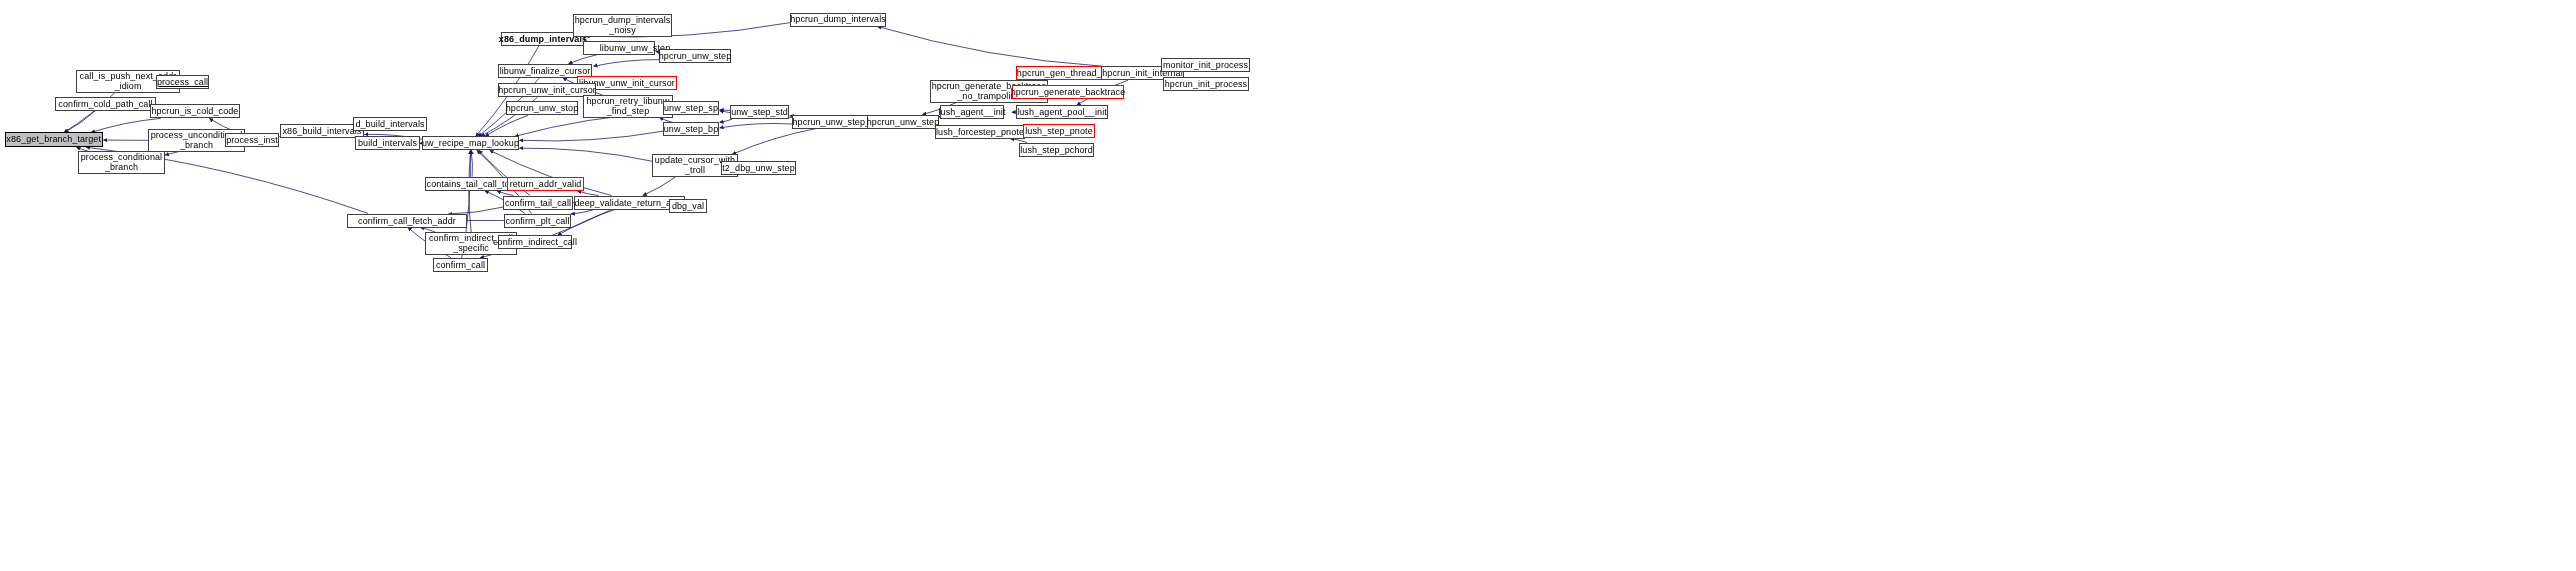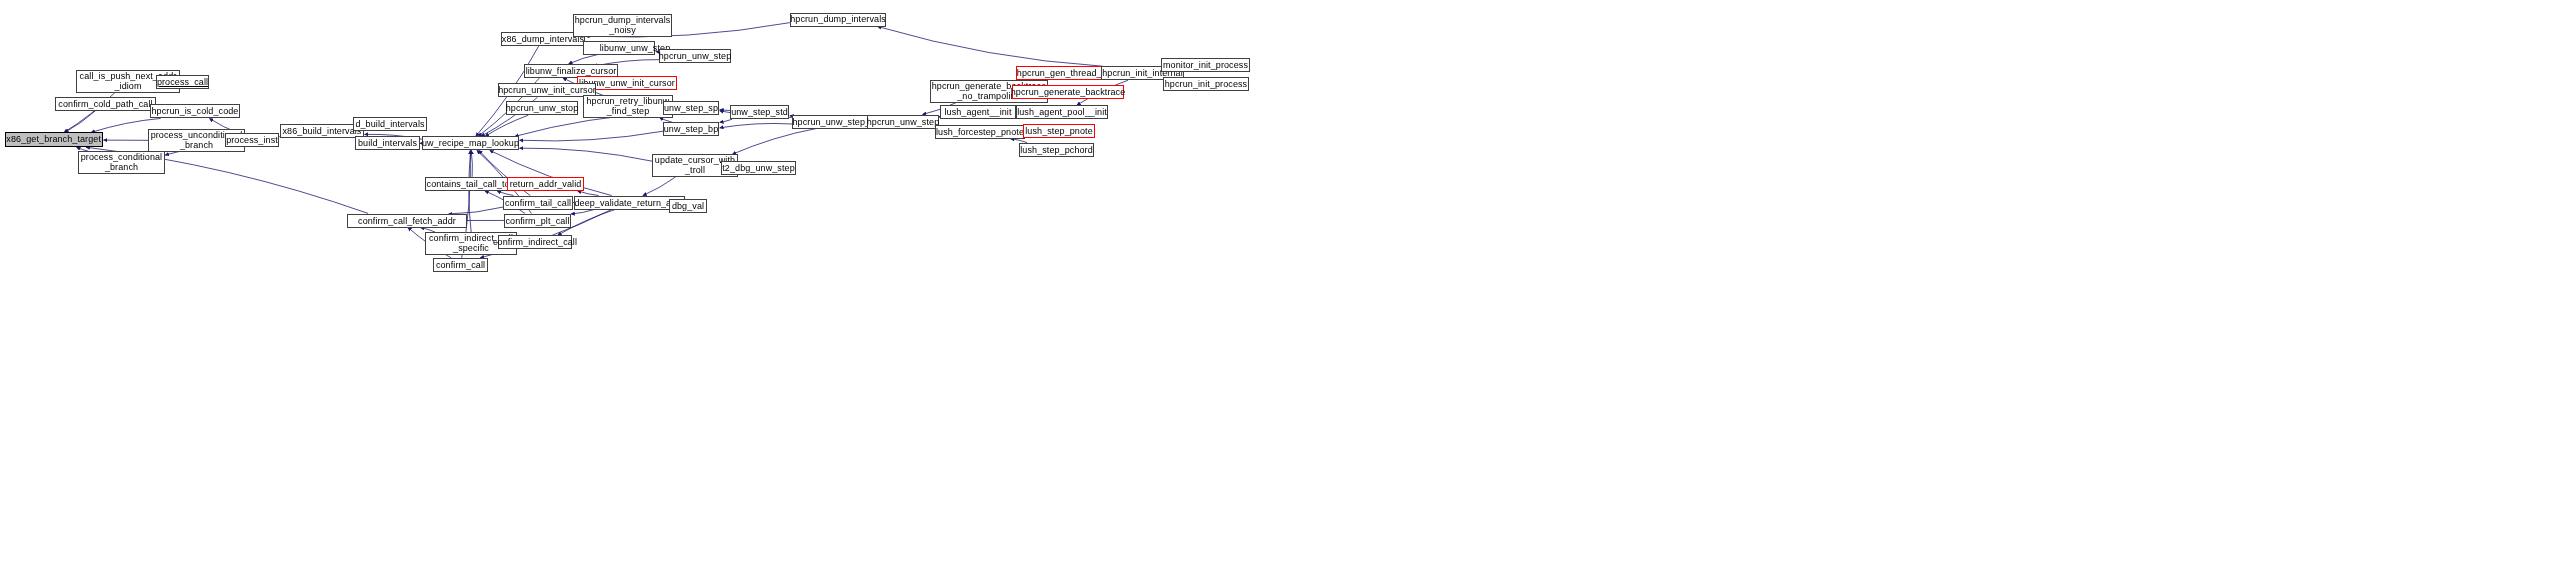--- a/index.html
+++ b/index.html
@@ -141,38 +141,38 @@
       <div class="node" style="left: 150px; top: 104px; width: 90px; height: 14px;">hpcrun_is_cold_code</div>
       <div class="node" style="left: 148px; top: 129px; width: 97px; height: 22.6px;">process_unconditional
 _branch</div>
       <div class="node" style="left: 225px; top: 133px; width: 54px; height: 14px;">process_inst</div>
       <div class="node" style="left: 78px; top: 151px; width: 87px; height: 22.6px;">process_conditional
 _branch</div>
       <div class="node" style="left: 280px; top: 124px; width: 84px; height: 14px;">x86_build_intervals</div>
       <div class="node" style="left: 353px; top: 117px; width: 74px; height: 14px;">d_build_intervals</div>
       <div class="node" style="left: 355px; top: 136px; width: 65px; height: 14px;">build_intervals</div>
       <div class="node" style="left: 422px; top: 136px; width: 97px; height: 14px;">uw_recipe_map_lookup</div>
-      <div class="node" style="left: 501px; top: 32px; width: 84px; height: 14px;">x86_dump_intervals</div>
+      <div class="node" style="left: 501px; top: 32px; width: 84px; height: 14px; font-weight: bold;">x86_dump_intervals</div>
       <div class="node" style="left: 573px; top: 14px; width: 99px; height: 22.6px;">hpcrun_dump_intervals
 _noisy</div>
       <div class="node" style="left: 790px; top: 12.5px; width: 96px; height: 14px;">hpcrun_dump_intervals</div>
       <div class="node" style="left: 583px; top: 41px; width: 72px; height: 14px; padding-left: 32px;">libunw_unw_step</div>
       <div class="node" style="left: 659px; top: 49px; width: 72px; height: 14px;">hpcrun_unw_step</div>
-      <div class="node" style="left: 524px; top: 64px; width: 94px; height: 14px;">libunw_finalize_cursor</div>
+      <div class="node" style="left: 498px; top: 64px; width: 94px; height: 14px;">libunw_finalize_cursor</div>
       <div class="node red" style="left: 577px; top: 76px; width: 100px; height: 14px;">libunw_unw_init_cursor</div>
       <div class="node" style="left: 498px; top: 83px; width: 98px; height: 14px;">hpcrun_unw_init_cursor</div>
       <div class="node" style="left: 506px; top: 101px; width: 72px; height: 14px;">hpcrun_unw_stop</div>
       <div class="node" style="left: 583px; top: 95px; width: 90px; height: 22.6px;">hpcrun_retry_libunw
 _find_step</div>
       <div class="node" style="left: 663px; top: 101px; width: 56px; height: 14px;">unw_step_sp</div>
       <div class="node" style="left: 663px; top: 122px; width: 56px; height: 14px;">unw_step_bp</div>
       <div class="node" style="left: 730px; top: 105px; width: 59px; height: 14px;">unw_step_std</div>
       <div class="node" style="left: 792px; top: 115px; width: 94px; height: 14px;">hpcrun_unw_step_real</div>
       <div class="node" style="left: 867px; top: 115px; width: 72px; height: 14px;">hpcrun_unw_step</div>
-      <div class="node" style="left: 940px; top: 105px; width: 76px; height: 14px;">lush_agent__init</div>
+      <div class="node" style="left: 940px; top: 105px; width: 64px; height: 14px;">lush_agent__init</div>
       <div class="node" style="left: 935px; top: 125px; width: 90px; height: 14px;">lush_forcestep_pnote</div>
       <div class="node" style="left: 1016px; top: 105px; width: 92px; height: 14px;">lush_agent_pool__init</div>
       <div class="node red" style="left: 1023px; top: 124px; width: 72px; height: 14px;">lush_step_pnote</div>
       <div class="node" style="left: 1019px; top: 143px; width: 75px; height: 14px;">lush_step_pchord</div>
       <div class="node" style="left: 930px; top: 80px; width: 118px; height: 22.6px;">hpcrun_generate_backtrace
 _no_trampoline</div>
       <div class="node red" style="left: 1016px; top: 66px; width: 101px; height: 14px;">hpcrun_gen_thread_ctxt</div>
       <div class="node red" style="left: 1012px; top: 85px; width: 112px; height: 14px;">hpcrun_generate_backtrace</div>
       <div class="node" style="left: 1101px; top: 66px; width: 83px; height: 14px;">hpcrun_init_internal</div>
       <div class="node" style="left: 1161px; top: 58px; width: 89px; height: 14px;">monitor_init_process</div>

